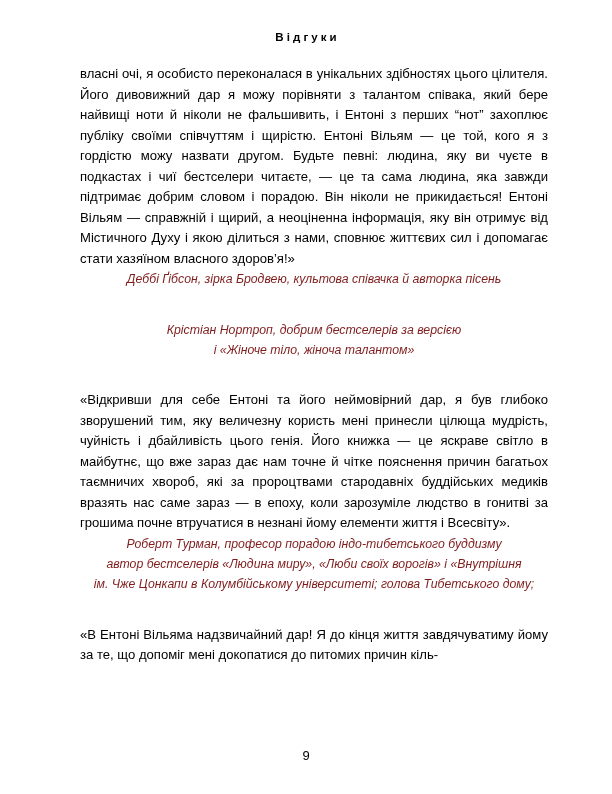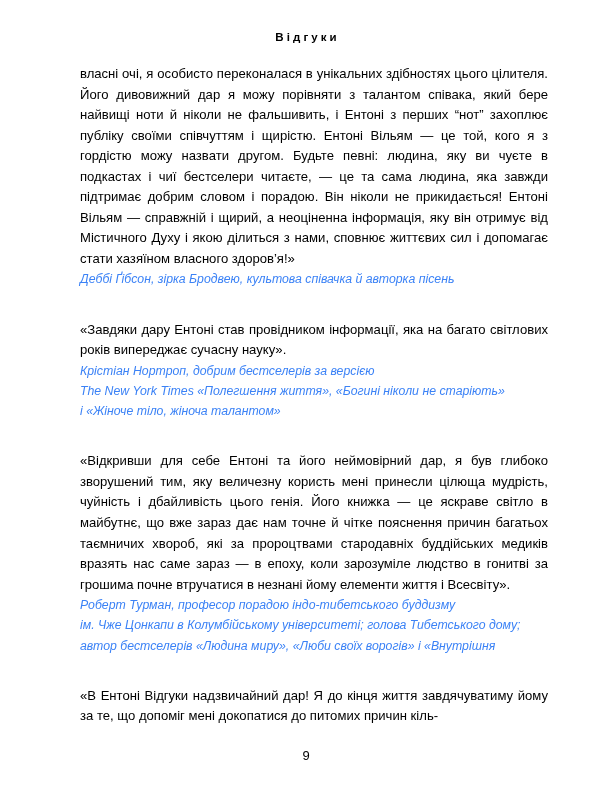--- a/index.html
+++ b/index.html
@@ -56,22 +56,22 @@
     word-spacing: 0px;
     hyphens: manual;
     color: #000;
   }
 
   p.attribution {
     margin: 0;
     font-size: 12.3px;
     line-height: 20.2px;
     font-style: italic;
-    text-align: left;
-    color: #3b82f6;
+    text-align: center;
+    color: #7f1d1d;
   }
 
   .gap-after-quote { height: 0px; }
   .block-gap-xl { height: 30px; }
 
   
   .folio {
     position: absolute;
     left: 0;
     top: 748px;
@@ -90,33 +90,31 @@
   <div class="running-head">Відгуки</div>
 
   <div class="column">
 
     <p class="body-text">власні очі, я особисто переконалася в унікальних здібностях цього цілителя. Його дивовижний дар я можу порівняти з талантом співака, який бере найвищі ноти й ніколи не фальшивить, і Ентоні з перших “нот” захоплює публіку своїми співчуттям і щирістю. Ентоні Вільям — це той, кого я з гордістю можу назвати другом. Будьте певні: людина, яку ви чуєте в подкастах і чиї бестселери читаєте, — це та сама людина, яка завжди підтримає добрим словом і порадою. Він ніколи не прикидається! Ентоні Вільям — справжній і щирий, а неоцінен­на інформація, яку він отримує від Містичного Духу і якою ділиться з нами, сповнює життєвих сил і допомагає стати хазяїном власного здоров’я!»</p>
     <div class="gap-after-quote"></div>
     <p class="attribution">Деббі Ґібсон, зірка Бродвею, культова співачка й авторка пісень</p>
 
     <div class="block-gap-xl"></div>
 
-    <p class="body-text">«Завдяки дару Ентоні став провідником інформації, яка на багато світлових років випереджає сучасну науку».</p>
     <p class="attribution">Крістіан Нортроп, добрим бестселерів за версією</p>
-    <p class="attribution">The New York Times «Полегшення життя», «Богині ніколи не старіють»</p>
     <p class="attribution">і «Жіноче тіло, жіноча талантом»</p>
 
     <div class="block-gap-xl"></div>
 
     <p class="body-text">«Відкривши для себе Ентоні та його неймовірний дар, я був глибоко зворушений тим, яку величезну користь мені принесли цілюща мудрість, чуйність і дбайливість цього генія. Його книжка — це яскраве світло в майбутнє, що вже зараз дає нам точне й чітке пояснення причин багатьох таємничих хвороб, які за пророцтвами стародавніх буддійських медиків вразять нас саме зараз — в епоху, коли зарозуміле людство в гонитві за грошима почне втручатися в незнані йому елементи життя і Всесвіту».</p>
     <p class="attribution">Роберт Турман, професор порадою індо-тибетського буддизму</p>
+    <p class="attribution">автор бестселерів «Людина миру», «Люби своїх ворогів» і «Внутрішня</p>
     <p class="attribution">ім. Чже Цонкапи в Колумбійському університеті; голова Тибетського дому;</p>
-    <p class="attribution">автор бестселерів «Людина миру», «Люби своїх ворогів» і «Внутрішня</p>
 
     <div class="block-gap-xl"></div>
 
-    <p class="body-text">«В Ентоні Відгуки надзвичайний дар! Я до кінця життя завдячуватиму йому за те, що допоміг мені докопатися до питомих причин кіль-</p>
+    <p class="body-text">«В Ентоні Вільяма надзвичайний дар! Я до кінця життя завдячуватиму йому за те, що допоміг мені докопатися до питомих причин кіль-</p>
 
   </div>
 
   <div class="folio">9</div>
 
 </div>
 
 </body></html>

